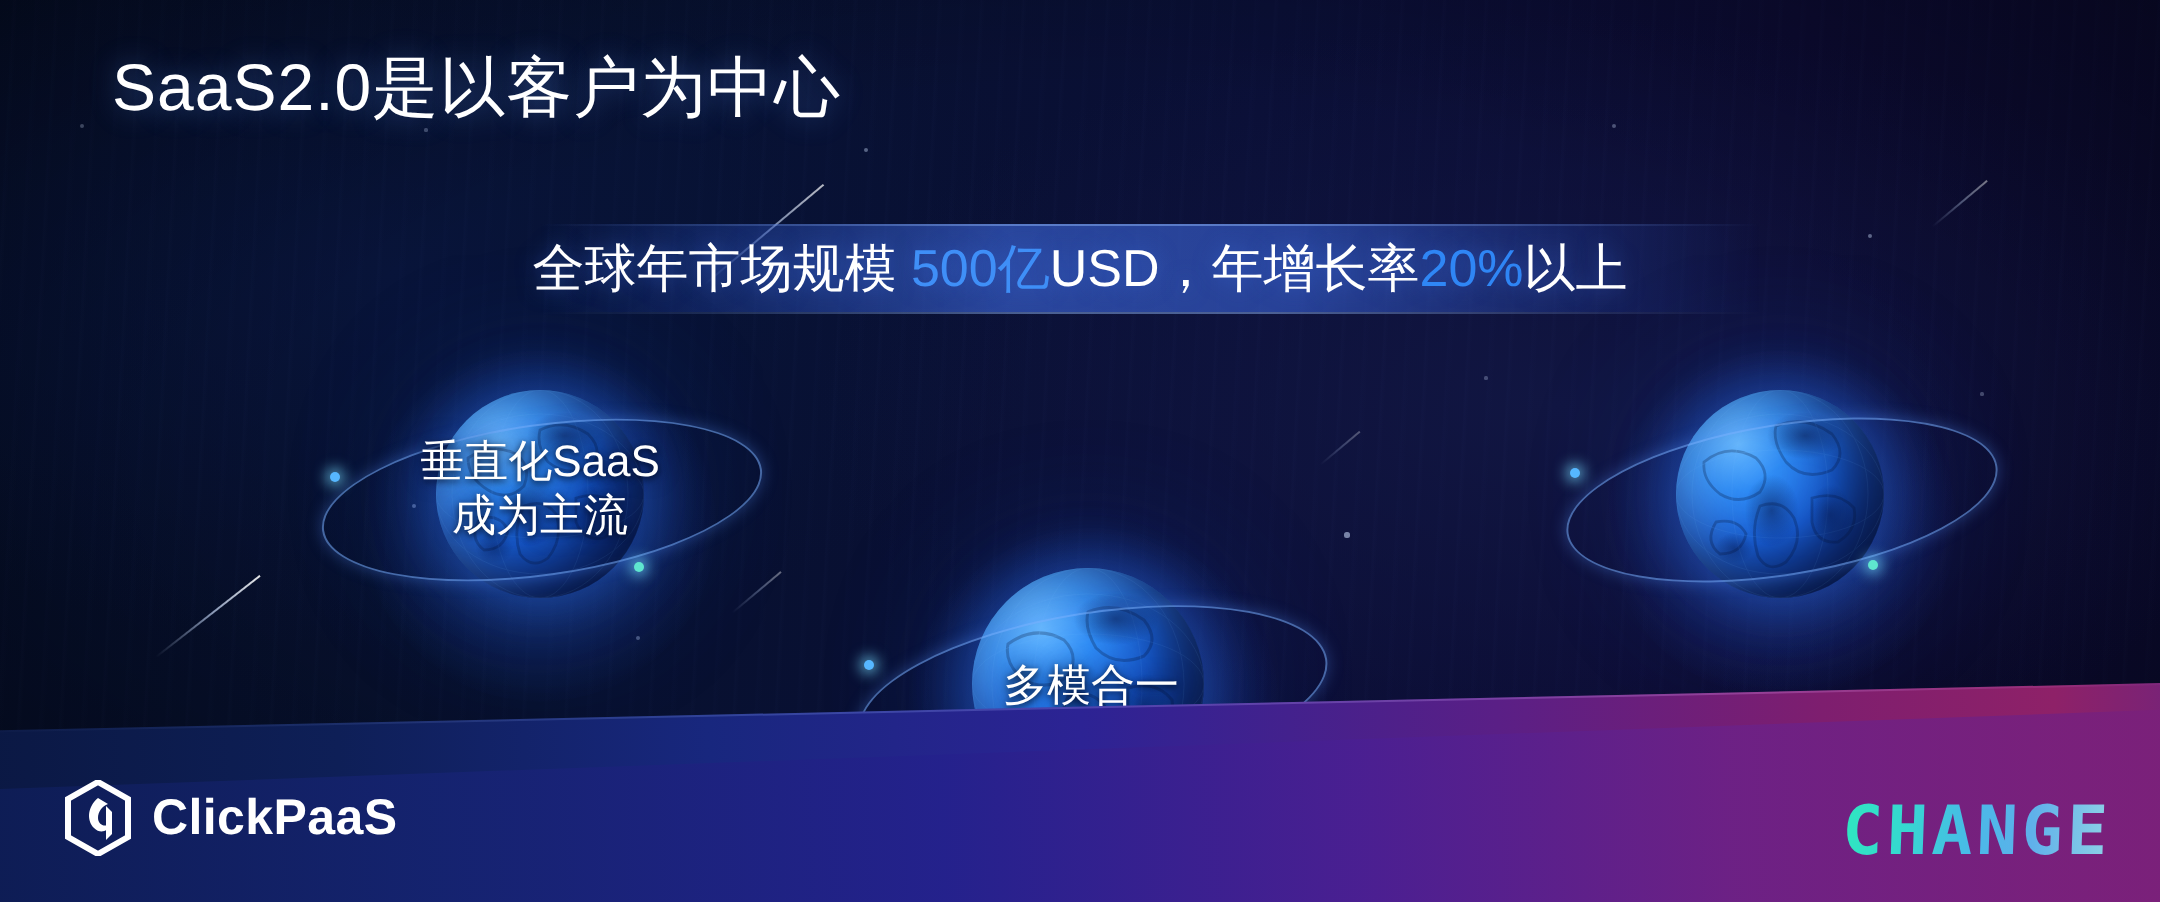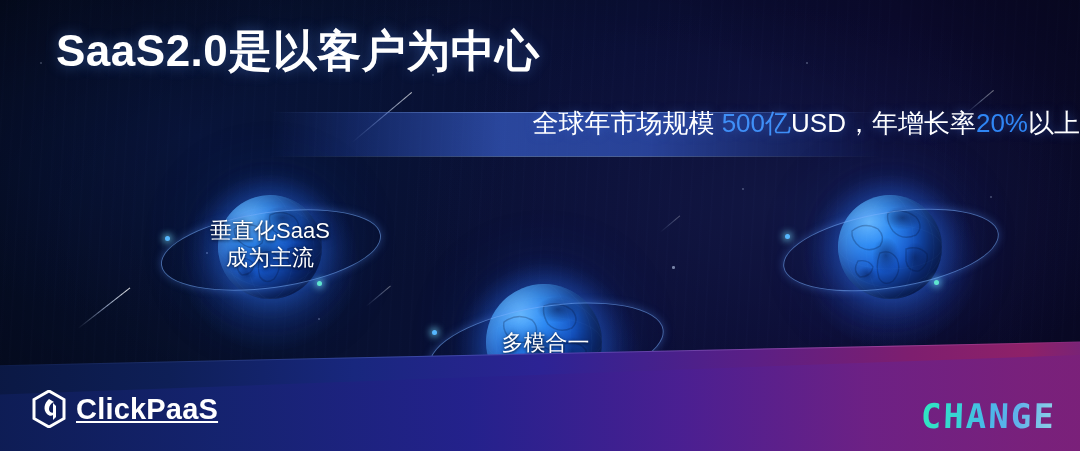--- a/index.html
+++ b/index.html
@@ -59,22 +59,22 @@
     background: linear-gradient(90deg, rgba(255,255,255,0) 0%, rgba(200,220,255,.75) 55%, rgba(255,255,255,.95) 100%);
     transform-origin: 0 50%;
     filter: blur(.2px);
   }
 
   
   .title {
     position: absolute;
     left: 56px;
     top: 22px;
-    font-size: 44px;
-    font-weight: bold;
+    font-size: 33px;
+    font-weight: normal;
     color: #ffffff;
     letter-spacing: .5px;
     text-shadow: 0 0 14px rgba(90,150,255,.45);
     white-space: nowrap;
   }
 
   
   .banner {
     position: absolute;
     left: 270px;
@@ -93,23 +93,23 @@
   .banner-line {
     position: absolute;
     left: 270px;
     width: 610px;
     height: 1px;
     background: linear-gradient(90deg, rgba(120,170,255,0) 0%, rgba(150,190,255,.45) 40%, rgba(150,190,255,.45) 60%, rgba(120,170,255,0) 100%);
   }
   .subtitle {
     position: absolute;
     left: 0;
-    top: 106px;
+    top: 117px;
     width: 1080px;
-    text-align: right;
+    text-align: center;
     font-size: 26px;
     color: #ffffff;
     white-space: nowrap;
     text-shadow: 0 0 10px rgba(60,110,220,.6);
   }
   .subtitle .hl { color: #3f8ff7; }
   .subtitle .hl2 { color: #2f86f5; }
 
   
   .globe-wrap { position: absolute; }
@@ -225,24 +225,23 @@
     position: absolute;
     left: 32px;
     top: 390px;
     display: flex;
     align-items: center;
     gap: 10px;
   }
   .logo-mark { width: 34px; height: 38px; }
   .logo-text {
     color: #ffffff;
-    font-size: 29px;
+    font-size: 25px;
     font-weight: bold;
     letter-spacing: .2px;
-    text-decoration: underline;
   }
 
   
   .change {
     position: absolute;
     right: 24px;
     top: 396px;
     font-size: 34px;
     font-weight: bold;
     letter-spacing: 2px;

